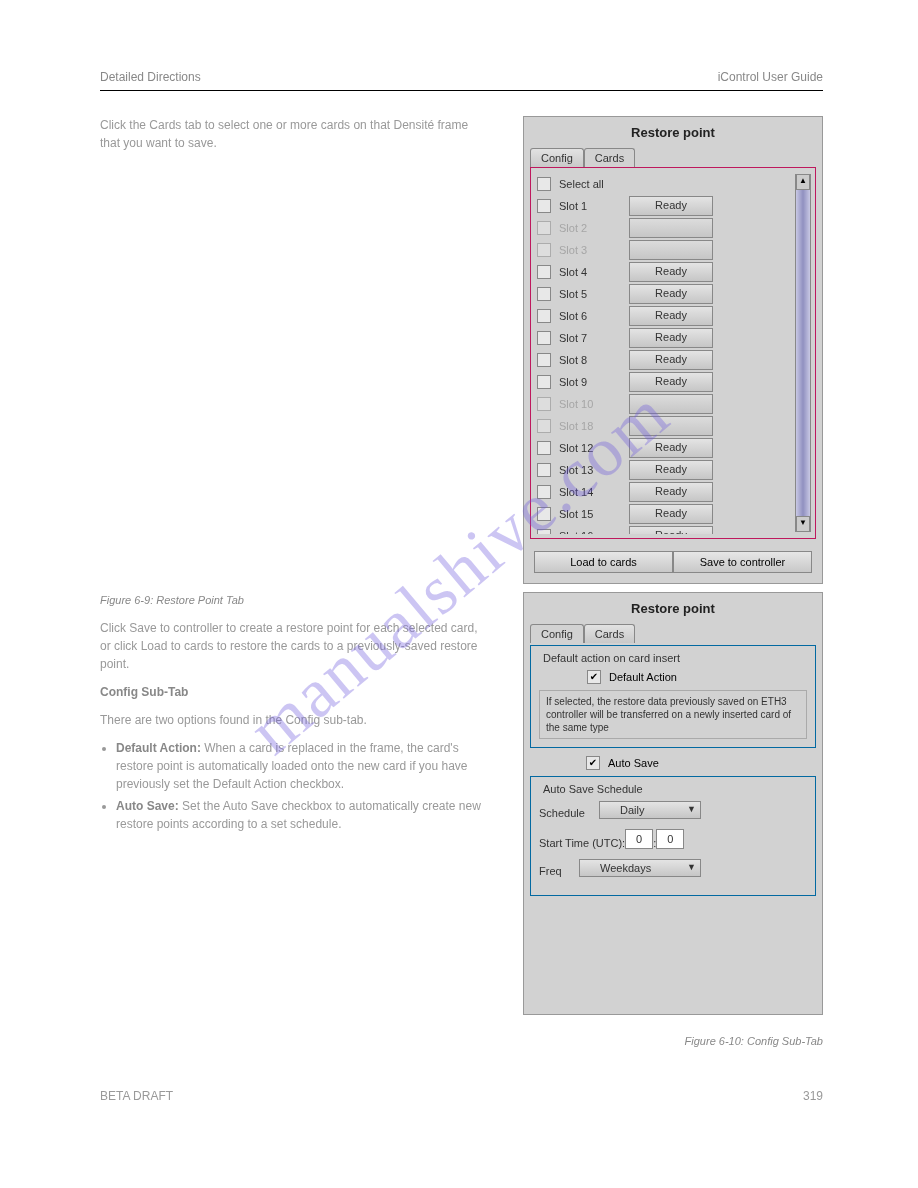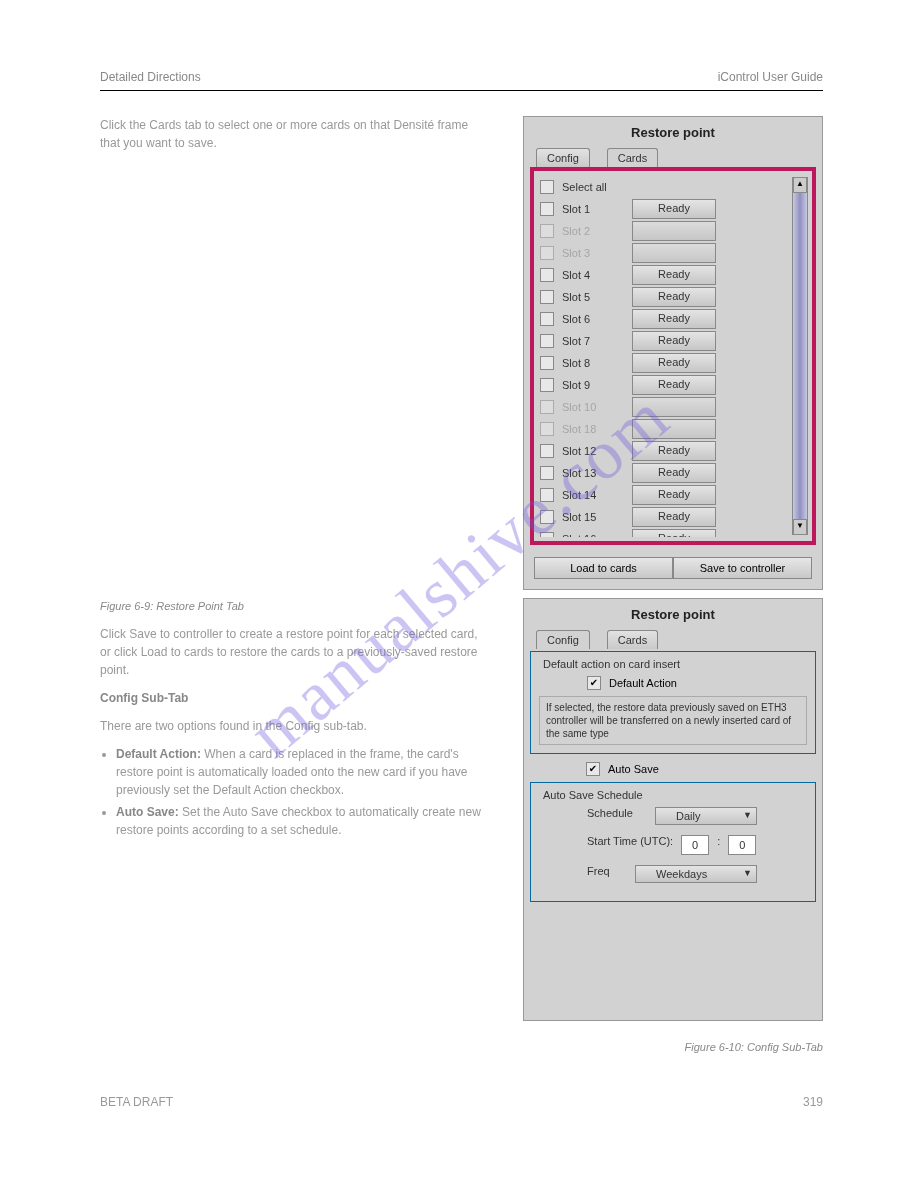--- a/index.html
+++ b/index.html
@@ -56,40 +56,40 @@
   }
   .panel-title {
     text-align: center;
     font-weight: bold;
     font-size: 13px;
     color: #222;
     padding: 8px 0;
   }
   .tabs {
     display: flex;
-    gap: 17px;
-    padding-left: 12px;
+    gap: 0;
+    padding-left: 6px;
   }
   .tab {
     background: linear-gradient(#e2e2e2,#c9c9c9);
     border: 1px solid #888;
     border-bottom: none;
     padding: 3px 10px;
     font-size: 11px;
     color: #333;
     border-radius: 3px 3px 0 0;
     cursor: pointer;
   }
   .tab.active {
     background: #d2d2d2;
     font-weight: normal;
   }
   .cards-body {
     margin: 0 6px 6px 6px;
-    border: 4px solid #be185d;
+    border: 1px solid #be185d;
     background: #d2d2d2;
     padding: 6px 0 4px 6px;
     position: relative;
     height: 360px;
     overflow: hidden;
   }
   .slot-list {
     height: 100%;
     overflow: hidden;
   }
@@ -191,26 +191,24 @@
   .desc-box {
     border: 1px solid #aaa;
     background: #d2d2d2;
     padding: 4px 6px;
     font-size: 10px;
     color: #333;
     line-height: 1.3;
   }
   .sched-row {
     display: flex;
-    align-items: flex-start;
-    gap: 8px;
+    align-items: flex-end;
     margin-bottom: 10px;
     font-size: 11px;
     color: #333;
-    margin-left: 48px;
   }
   .dropdown {
     border: 1px solid #888;
     background: linear-gradient(#e4e4e4,#c6c6c6);
     padding: 2px 20px 2px 20px;
     position: relative;
     min-width: 60px;
     font-size: 11px;
   }
   .dropdown::after {

